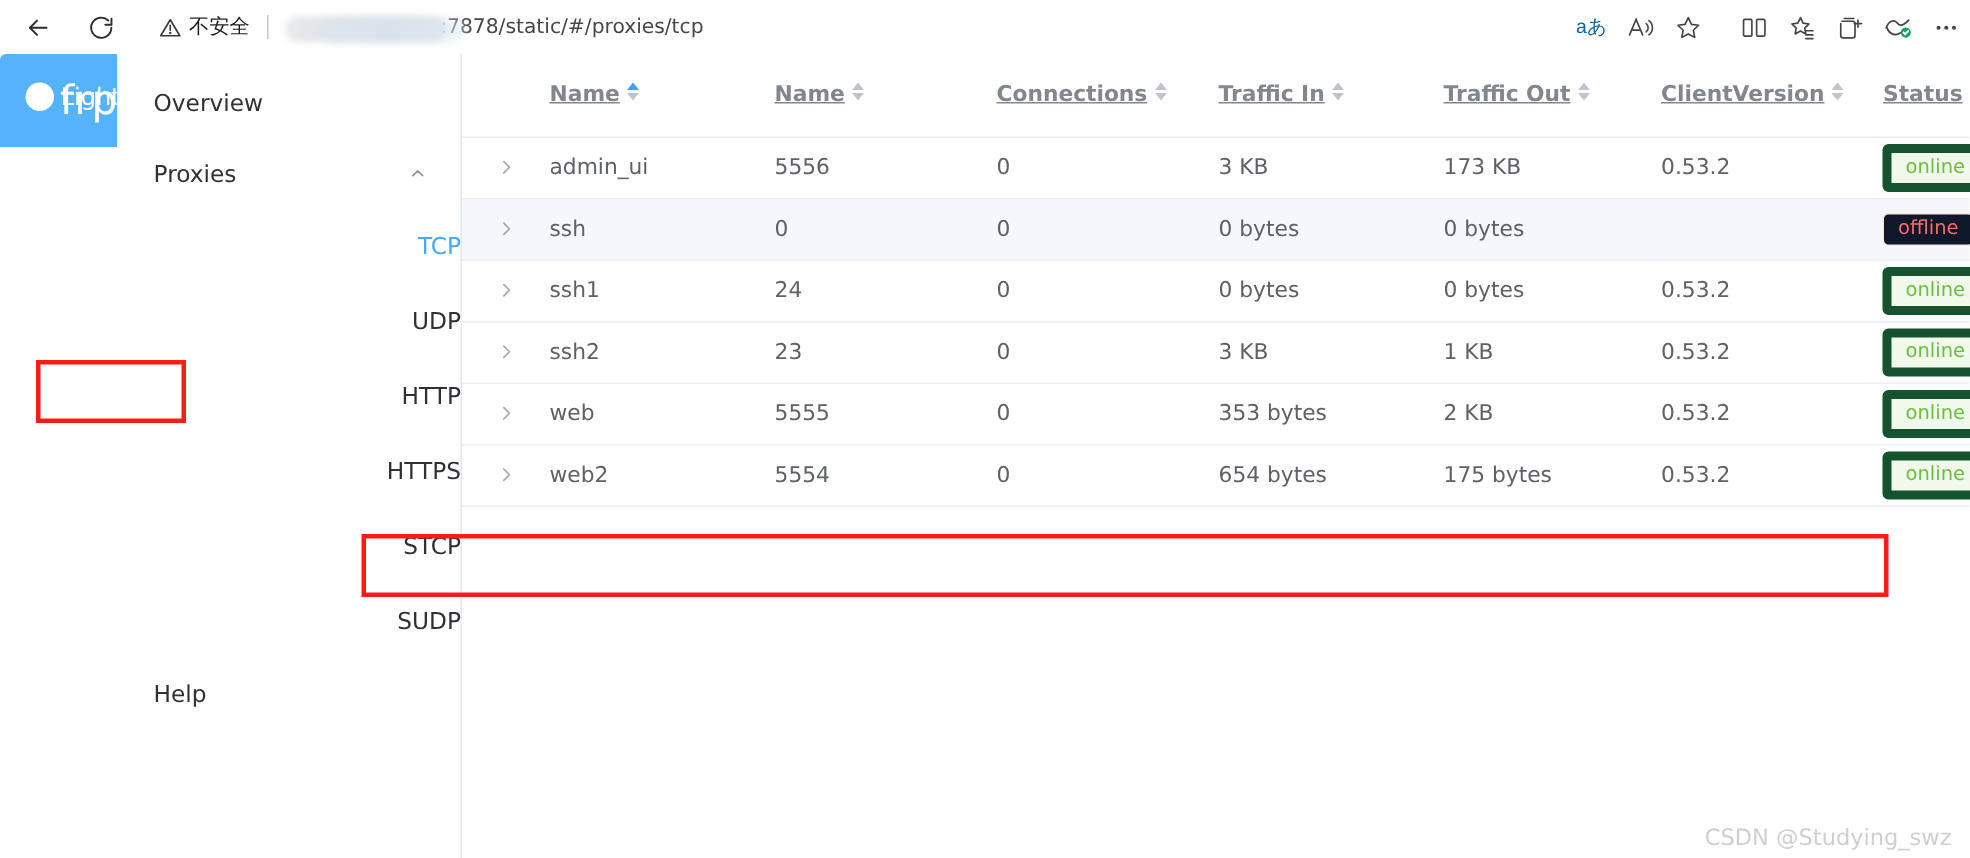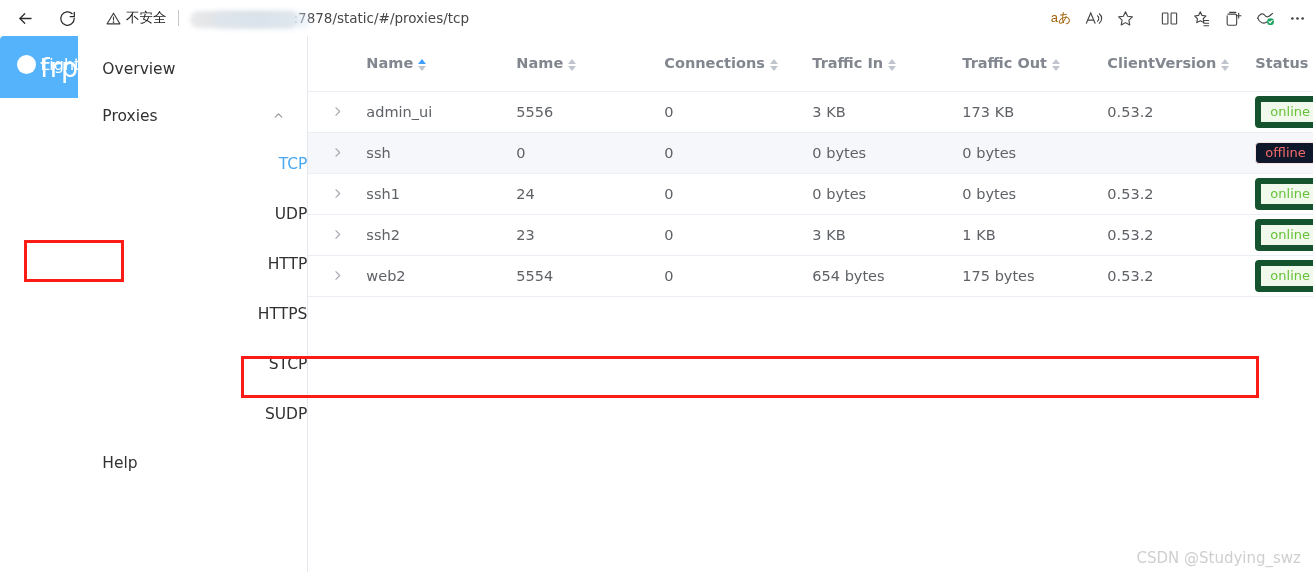--- a/index.html
+++ b/index.html
@@ -75,21 +75,21 @@
 
   .omni-actions {
     position: absolute; right: 0; top: 0;
     height: 36px; display: flex; align-items: center;
   }
   .ob-icon {
     width: 32px; height: 28px;
     display: flex; align-items: center; justify-content: center;
     color: #444; flex: none;
   }
-  .ob-icon.text-glyph { font-size: 13px; color: #a16207; margin-left: 48px; }
+  .ob-icon.text-glyph { font-size: 13px; color: #0369a1; margin-left: 48px; }
   .sep-gap { width: 12px; }
 
   
   .app {
     position: absolute;
     left: 0; top: 36px;
     width: 1313px; height: 536px;
     background: #ffffff;
     display: flex; flex-direction: row;
   }
@@ -180,21 +180,21 @@
   table.proxy-table th {
     height: 55px;
     text-align: left;
     font-size: 14.5px;
     color: #81868f;
     font-weight: bold;
     border-bottom: 1px solid #ebeef5;
     vertical-align: middle;
     font-family: "DejaVu Sans", sans-serif;
   }
-  .th-inner { display: flex; align-items: flex-end; gap: 5px; }
+  .th-inner { display: flex; align-items: flex-start; gap: 5px; text-decoration: underline; }
   table.proxy-table td {
     height: 41px;
     font-size: 14.5px;
     color: #5e6166;
     border-bottom: 1px solid #ebeef5;
     vertical-align: middle;
     font-family: "DejaVu Sans", sans-serif;
   }
   tr.row-hover td { background: #f5f7fa; }
   .col-exp { width: 58px; }
@@ -545,20 +545,36 @@
               <td><span class="badge online">online</span></td>
             </tr>
             <tr>
               <td>
                 <span class="exp-chevron">
                   <svg width="13" height="13" viewBox="0 0 24 24" fill="none" stroke="#a3a6ad" stroke-width="2" stroke-linecap="round" stroke-linejoin="round">
                     <path d="M9 5l7 7-7 7"></path>
                   </svg>
                 </span>
               </td>
+              <td>web</td>
+              <td>5555</td>
+              <td>0</td>
+              <td>353 bytes</td>
+              <td>2 KB</td>
+              <td>0.53.2</td>
+              <td><span class="badge online">online</span></td>
+            </tr>
+            <tr>
+              <td>
+                <span class="exp-chevron">
+                  <svg width="13" height="13" viewBox="0 0 24 24" fill="none" stroke="#a3a6ad" stroke-width="2" stroke-linecap="round" stroke-linejoin="round">
+                    <path d="M9 5l7 7-7 7"></path>
+                  </svg>
+                </span>
+              </td>
               <td>web2</td>
               <td>5554</td>
               <td>0</td>
               <td>654 bytes</td>
               <td>175 bytes</td>
               <td>0.53.2</td>
               <td><span class="badge online">online</span></td>
             </tr>
           </tbody>
       </table>

